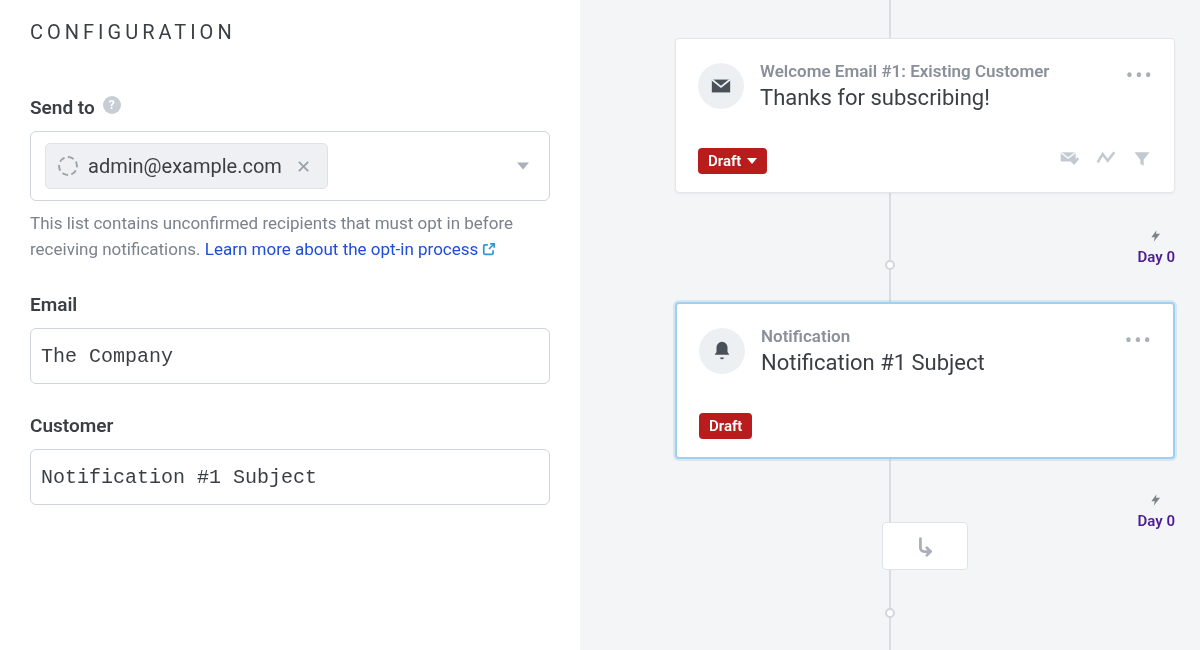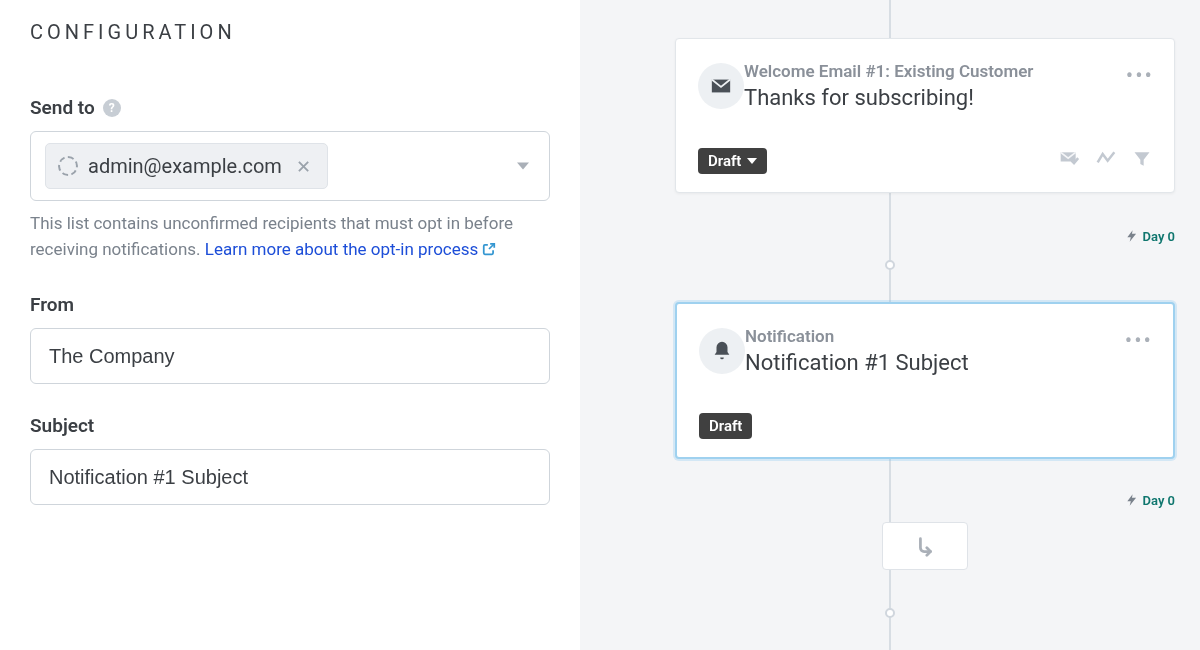--- a/index.html
+++ b/index.html
@@ -33,21 +33,21 @@
       text-transform: uppercase;
       margin-bottom: 52px;
     }
     .field-group { margin-bottom: 30px; }
     .field-label {
       font-size: 19px;
       font-weight: 600;
       color: #3b3f44;
       margin-bottom: 12px;
       display: flex;
-      align-items: center;
+      align-items: flex-start;
       gap: 8px;
     }
     .help-icon {
       width: 18px; height: 18px;
       border-radius: 50%;
       background: #c7cdd4;
       color: #fff;
       font-size: 12px;
       font-weight: 700;
       display: inline-flex;
@@ -109,25 +109,25 @@
     .ext-icon {
       display: inline-block;
       vertical-align: -1px;
       margin-left: 4px;
     }
     .text-input {
       width: 100%;
       height: 56px;
       border: 1px solid #cfd5db;
       border-radius: 6px;
-      padding: 0 18px;
+      padding: 0 10px;
       font-size: 20px;
       color: #3b3f44;
       outline: none;
-      font-family: Liberation Sans, sans-serif;
+      font-family: Liberation Mono, monospace;
     }
 
     
     .flow-line {
       position: absolute;
       left: 50%;
       top: 0;
       bottom: 0;
       width: 2px;
       background: #d7dde3;
@@ -150,20 +150,21 @@
       box-shadow: 0 1px 3px rgba(0,0,0,0.05);
       padding: 22px 22px 18px 22px;
     }
     .card.selected {
       border: 2px solid #9fd1ef;
       box-shadow: 0 0 0 2px rgba(110,190,240,0.25);
     }
     .card-head {
       display: flex;
       align-items: flex-start;
+      gap: 16px;
     }
     .card-icon {
       width: 46px; height: 46px;
       background: #edf0f3;
       border-radius: 50%;
       display: flex;
       align-items: center;
       justify-content: center;
       flex-shrink: 0;
       margin-top: 2px;
@@ -188,21 +189,21 @@
       letter-spacing: 2px;
       cursor: pointer;
     }
     .card-footer {
       display: flex;
       align-items: center;
       justify-content: space-between;
       margin-top: 38px;
     }
     .status-badge {
-      background: #404040;
+      background: #b91c1c;
       color: #fff;
       font-size: 15px;
       font-weight: 600;
       border-radius: 4px;
       padding: 4px 10px;
       display: inline-flex;
       align-items: center;
       gap: 6px;
     }
     .status-badge .bcaret {
@@ -211,26 +212,27 @@
       border-right: 5px solid transparent;
       border-top: 6px solid #fff;
     }
     .footer-icons {
       display: flex;
       gap: 14px;
       color: #c3c9d1;
     }
     .day-label {
       position: absolute;
-      font-size: 13px;
+      font-size: 15px;
       font-weight: 600;
-      color: #0f766e;
+      color: #4c1d95;
       display: flex;
       align-items: center;
       gap: 4px;
+      flex-direction: column;
     }
     .branch-box {
       position: absolute;
       width: 86px; height: 48px;
       background: #fff;
       border: 1px solid #dfe3e8;
       border-radius: 4px;
       display: flex;
       align-items: center;
       justify-content: center;
@@ -258,27 +260,27 @@
     <p class="hint-text">
       <span>This list contains unconfirmed recipients that must opt in before receiving notifications. </span><a href="#" class="hint-link"><span>Learn more about the opt-in process</span><span class="ext-icon"><svg width="14" height="14" viewBox="0 0 24 24" fill="none" stroke="#3396d1" stroke-width="3">
               <path d="M14 3h7v7"></path>
               <path d="M21 3l-9 9"></path>
               <path d="M19 14v5a2 2 0 0 1-2 2H5a2 2 0 0 1-2-2V7a2 2 0 0 1 2-2h5"></path>
             </svg></span></a>
     </p>
   </div>
 
   <div class="field-group">
-    <div class="field-label">From</div>
+    <div class="field-label">Email</div>
     <input class="text-input" value="The Company" style="">
   </div>
 
 
   <div class="field-group" style="margin-bottom:0">
-    <div class="field-label">Subject</div>
+    <div class="field-label">Customer</div>
     <input class="text-input" value="Notification #1 Subject" style="">
   </div>
 </div>
 
 <div class="right-panel">
   <div class="flow-line"></div>
 
   <div class="card" style="left:95px; top:38px; width:500px;">
     <div class="card-menu">•••</div>
     <div class="card-head">

